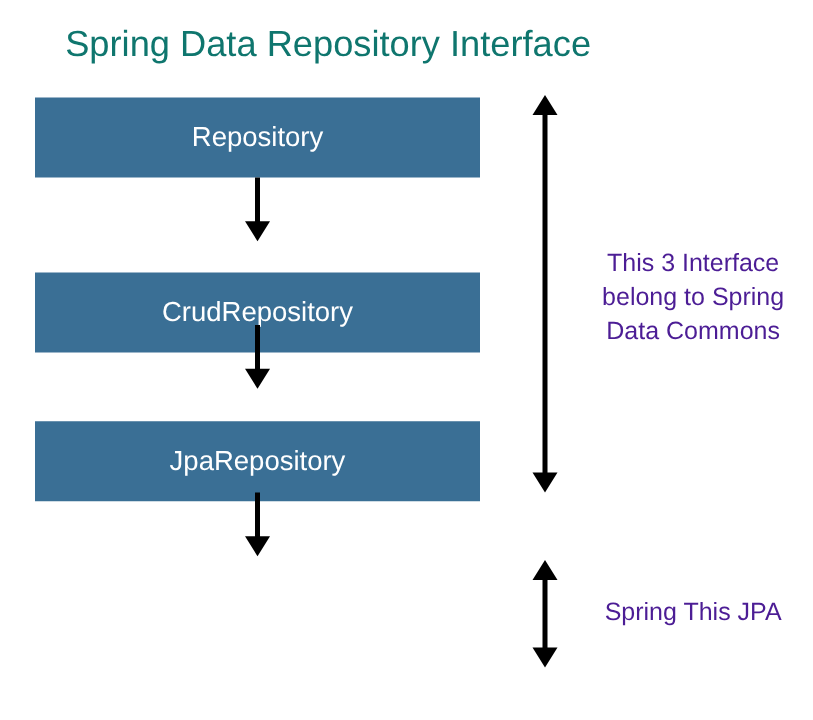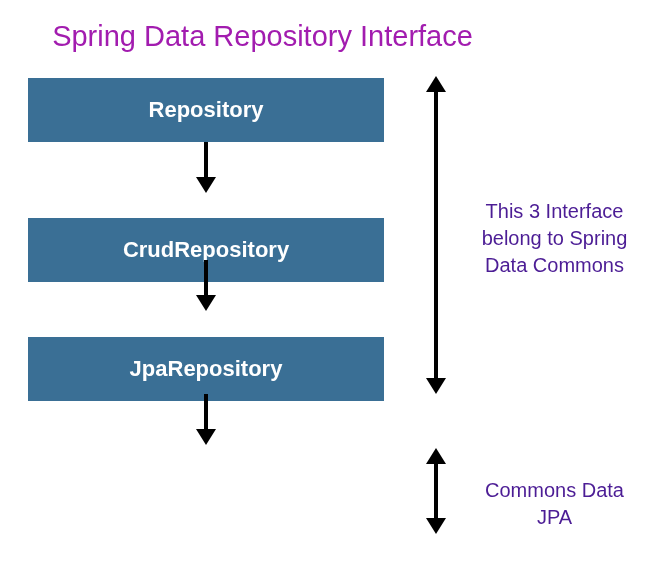--- a/index.html
+++ b/index.html
@@ -10,21 +10,21 @@
     body {
       width: 650px;
       height: 576px;
       background: #ffffff;
       font-family: "Segoe UI", Arial, sans-serif;
       position: relative;
     }
     .title {
       font-size: 29px;
       font-weight: 400;
-      color: #a21caf;
+      color: #0f766e;
       text-align: center;
       position: absolute;
       top: 20px;
       left: 0;
       width: 525px;
     }
     .boxes-column {
       position: absolute;
       left: 28px;
       top: 78px;
@@ -33,21 +33,20 @@
     .box {
       width: 356px;
       background: #3a6f95;
       color: #ffffff;
       font-size: 22px;
       display: flex;
       align-items: center;
       justify-content: center;
       text-align: center;
       line-height: 1.25;
-      font-weight: bold;
     }
     .box1 { height: 64px; }
     .box2 { height: 64px; margin-top: 76px; }
     .box3 { height: 80px; margin-top: 54px; }
     .box4 { height: 64px; margin-top: 55px; }
     .arrow-down {
       position: absolute;
       left: 50%;
       transform: translateX(-50%);
       width: 4px;
@@ -120,13 +119,13 @@
   <div class="box box2">CrudRepository</div>
   <div class="arrow-down a2"></div>
   <div class="arrow-down a3"></div>
   <div class="box box4">JpaRepository</div>
 </div>
 
 <div class="double-arrow da1"></div>
 <div class="double-arrow da2"></div>
 
 <div class="annotation ann1">This 3 Interface belong to Spring Data Commons</div>
-<div class="annotation ann2">Commons Data JPA</div>
+<div class="annotation ann2">Spring This JPA</div>
 
 </body></html>

